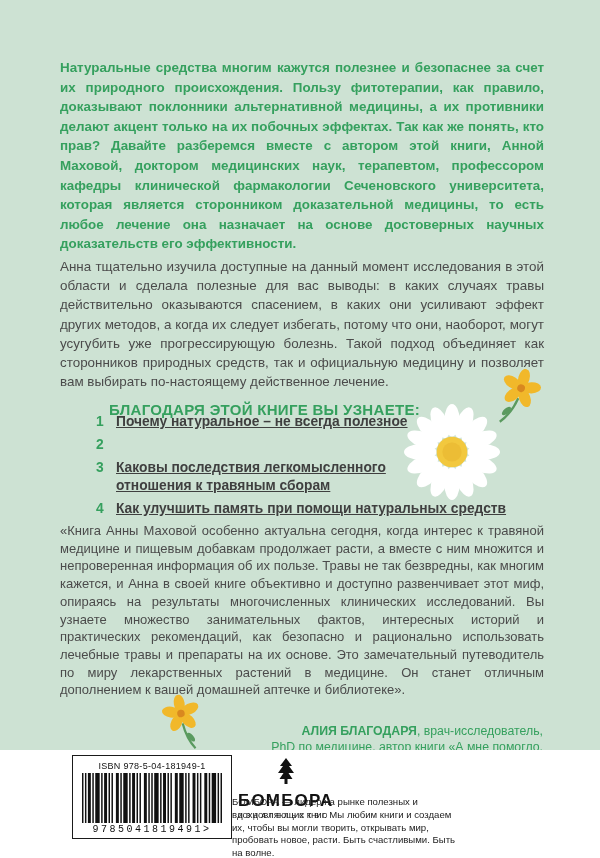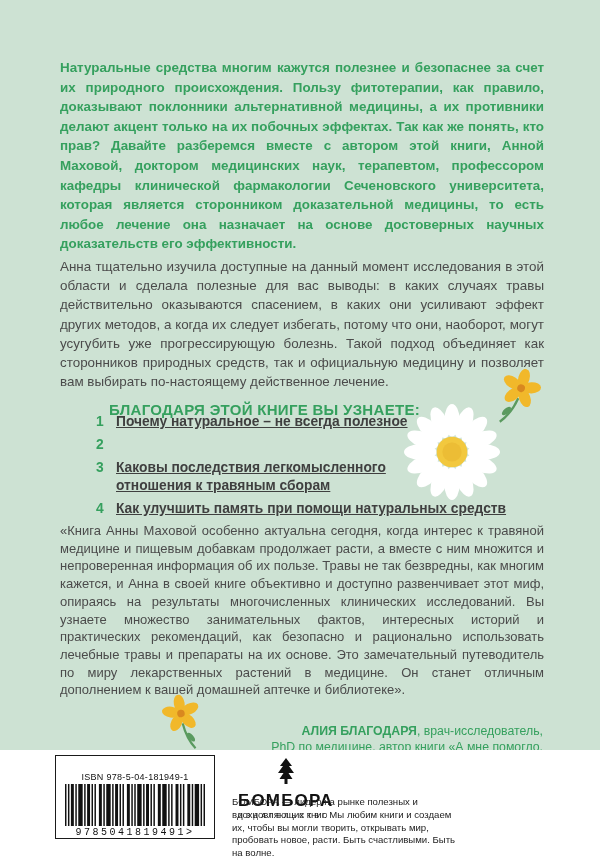--- a/index.html
+++ b/index.html
@@ -43,23 +43,23 @@
   .author-name { font-weight:bold; }
   .daisy { position:absolute; left:404px; top:404px; width:96px; height:96px; }
   .yflower { position:absolute; width:52px; height:62px; }
   .yflower-top { left:492px; top:368px; transform:rotate(16deg); }
   .yflower-left { left:158px; top:694px; transform:rotate(-10deg); }
   .footer {
     position:absolute; left:0; top:750px; width:600px; height:108px;
     background:#ffffff;
   }
   .isbn-box {
-    position:absolute; left:55px; top:5px; width:160px; height:84px;
+    position:absolute; left:72px; top:5px; width:160px; height:84px;
     border:1px solid #1a1a1a; background:#fff; box-sizing:border-box;
-    display:flex; flex-direction:column; align-items:center; padding-top:16px;
+    display:flex; flex-direction:column; align-items:center; padding-top:5px;
   }
   .isbn-label { font-size:9px; color:#111; letter-spacing:0.3px; }
   .barcode { width:140px; height:50px; margin-top:2px; }
   .barcode rect { fill:#111; }
   .barcode-digits {
     font-family:"Liberation Mono", monospace;
     font-size:10px; letter-spacing:2.5px; color:#111; margin-top:1px;
   }
   .publisher { position:absolute; left:238px; top:8px; display:flex; align-items:center; gap:7px;flex-direction:column; }
   .logo-icon svg { display:block; }

